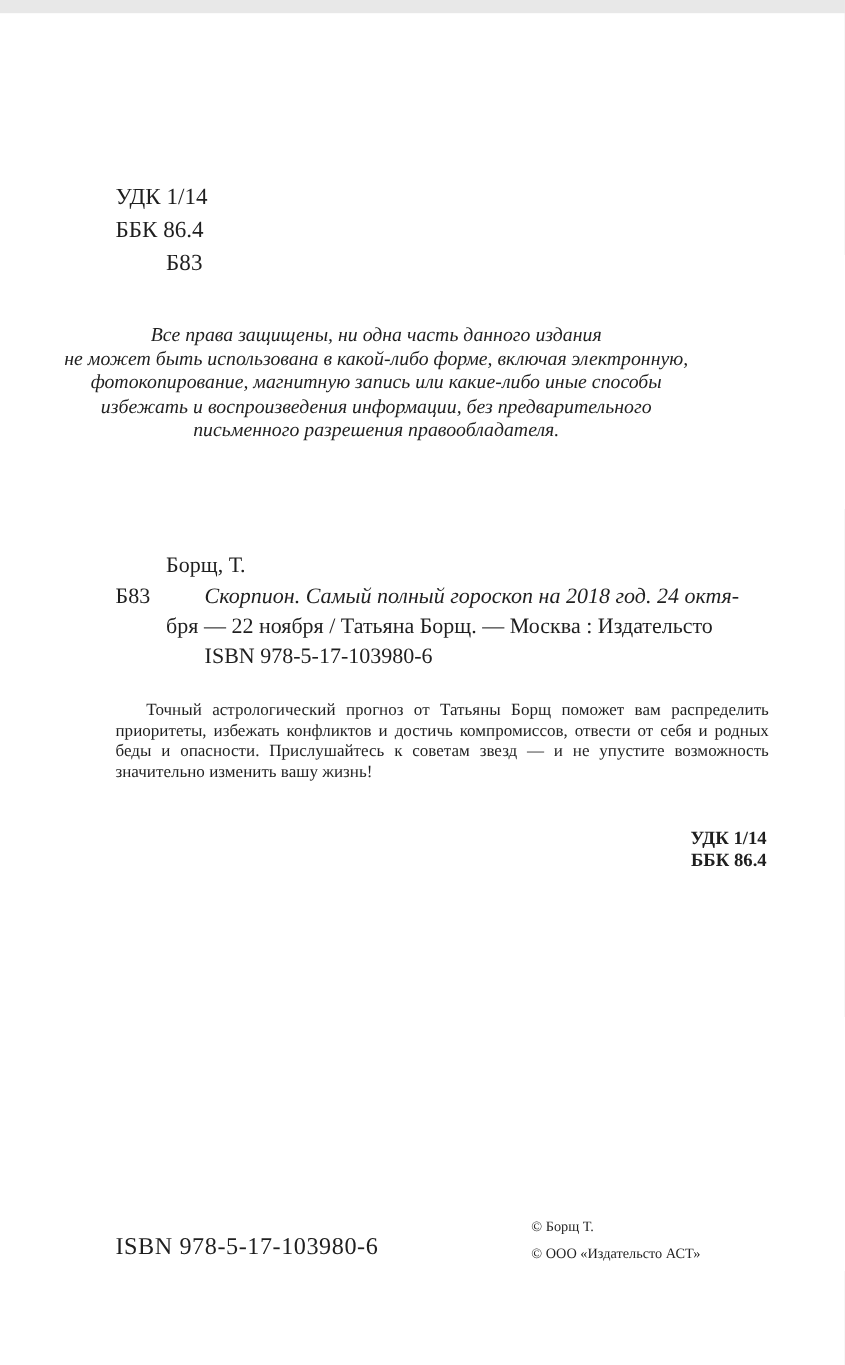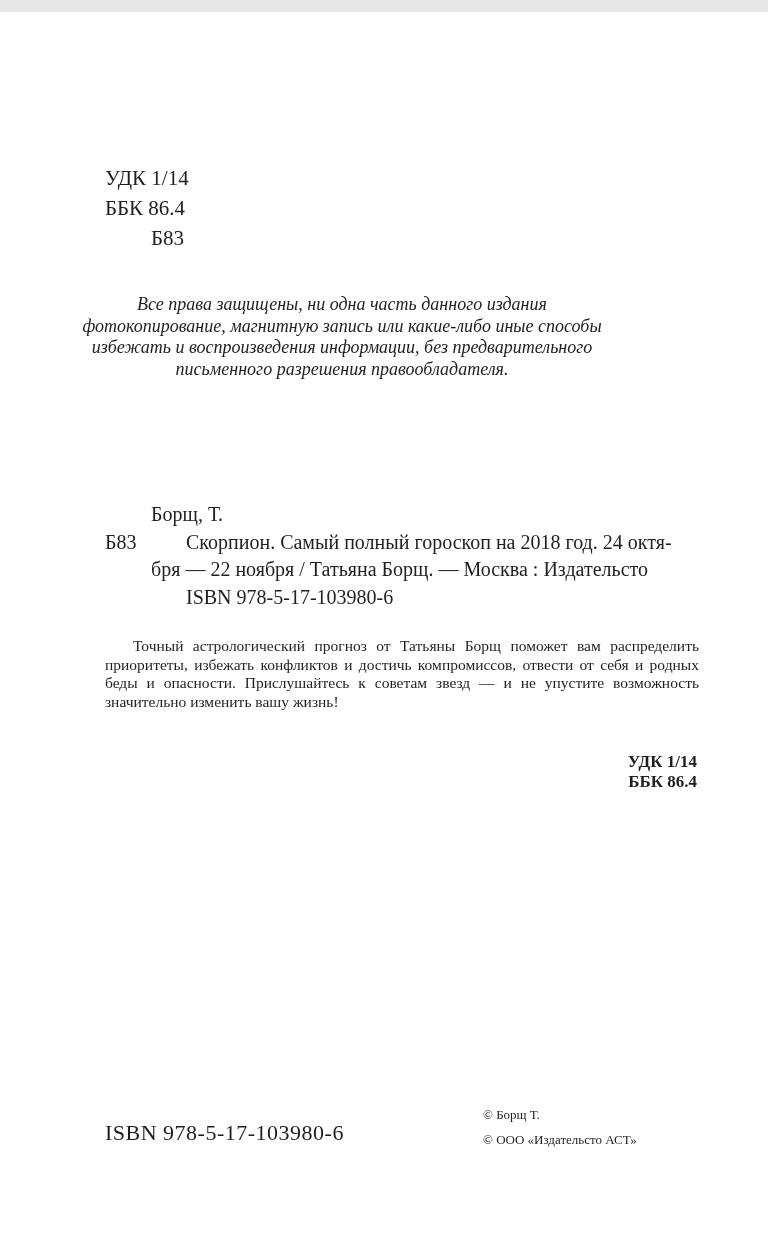--- a/index.html
+++ b/index.html
@@ -50,21 +50,21 @@
     font-size: 20px;
     line-height: 27.5px;
   }
   .catalog-card .card-code {
     position: absolute;
     left: 0;
     top: 27.5px;
   }
   .catalog-card .card-body { margin-left: 46px; }
   .catalog-card .card-author { font-weight: normal; }
-  .catalog-card .first-indent { text-indent: 35px; }
+  .catalog-card .first-indent { text-indent: 35px; font-style: italic; }
   .catalog-card .card-isbn { text-indent: 35px; }
 
   
   .annotation {
     position: absolute;
     top: 625px;
     left: 105px;
     width: 594px;
     font-size: 15.5px;
     line-height: 18.6px;
@@ -106,20 +106,21 @@
 <div class="page">
 
   <div class="header-codes">
     <div>УДК 1/14</div>
     <div>ББК 86.4</div>
     <div class="indent">Б83</div>
   </div>
 
   <div class="rights-notice">
     <div>Все права защищены, ни одна часть данного издания</div>
+    <div>не может быть использована в какой-либо форме, включая электронную,</div>
     <div>фотокопирование, магнитную запись или какие-либо иные способы</div>
     <div>избежать и воспроизведения информации, без предварительного</div>
     <div>письменного разрешения правообладателя.</div>
   </div>
 
   <div class="catalog-card">
     <div class="card-code">Б83</div>
     <div class="card-body">
       <div class="card-author">Борщ, Т.</div>
       <div class="first-indent">Скорпион. Самый полный гороскоп на 2018 год. 24 октя-</div>

